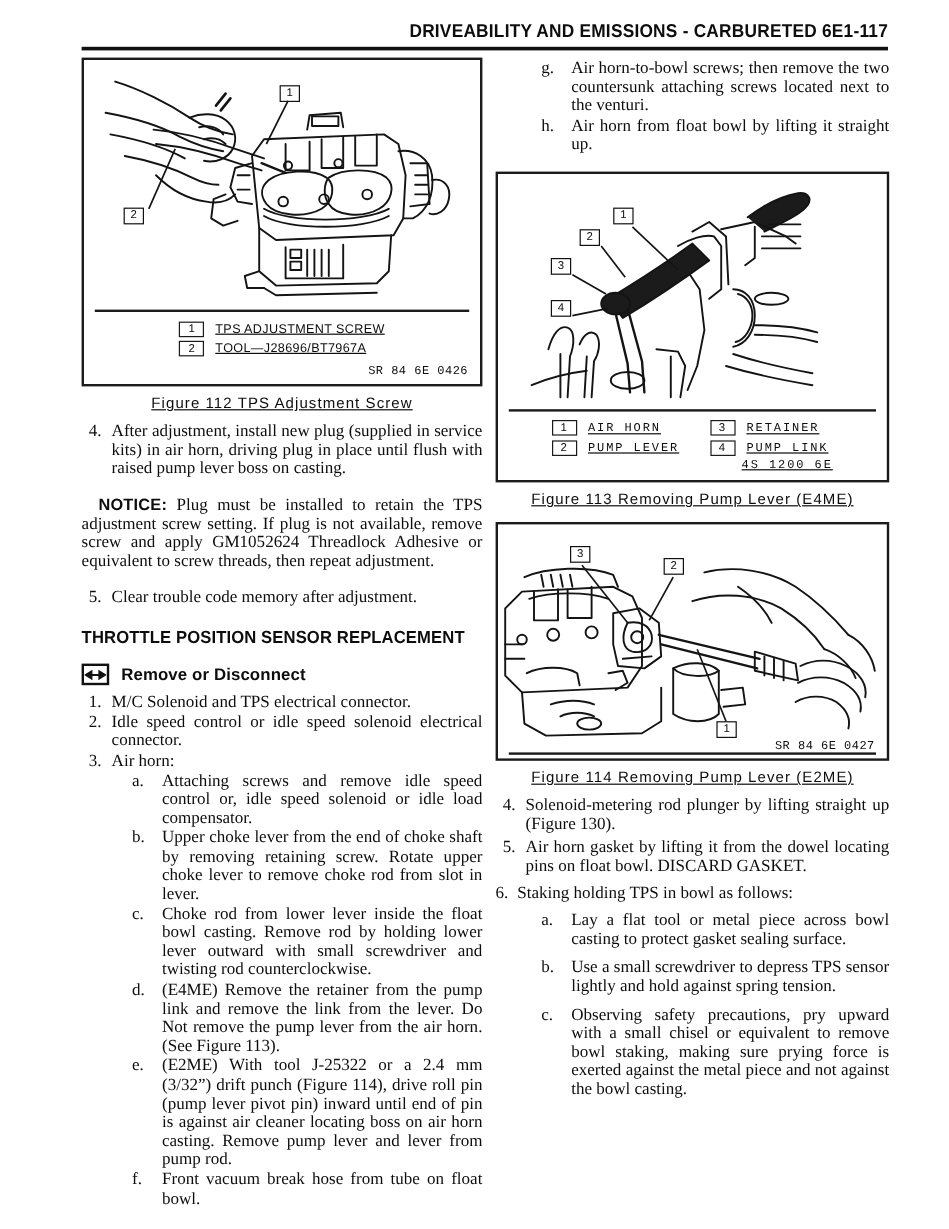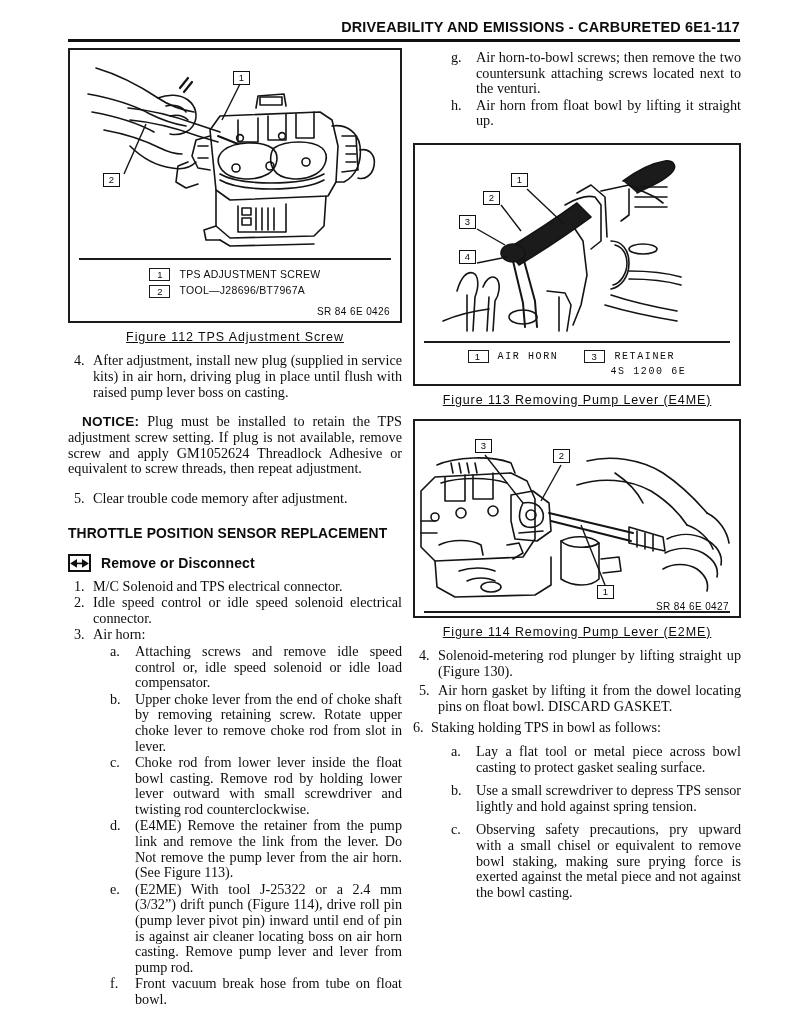--- a/index.html
+++ b/index.html
@@ -88,20 +88,21 @@
   .legend-grid {
     display: table;
     margin: 0 auto;
   }
   .legend-row { display: table-row; }
   .legend-cell {
     display: table-cell;
     padding: 1.5px 0;
     white-space: nowrap;
     vertical-align: middle;
+    text-decoration: underline;
   }
   .legend-cell.gap { width: 26px; }
   .keybox {
     display: inline-block;
     border: 1.3px solid #1b1b1b;
     min-width: 15px;
     text-align: center;
     font-size: 9.5px;
     line-height: 11px;
     padding: 0 2px;
@@ -109,21 +110,21 @@
     vertical-align: middle;
     font-family: "Liberation Sans", sans-serif;
   }
   .legend-mono {
     font-family: "Liberation Mono", monospace;
     font-size: 10px;
     letter-spacing: 1.6px;
   }
   .srcode {
     text-align: right;
-    font-family: Liberation Sans, sans-serif;
+    font-family: Liberation Mono, monospace;
     font-size: 10px;
     letter-spacing: 0.4px;
     padding: 2px 10px 4px 0;
   }
   .figcaption {
     text-align: center;
     font-family: "Liberation Sans", sans-serif;
     font-size: 12.5px;
     letter-spacing: 0.9px;
     padding-top: 7px;
@@ -456,20 +457,29 @@
           <div class="legend-row">
             <div class="legend-cell">
               <span class="keybox">1</span><span>AIR HORN</span>
             </div>
             <div class="legend-cell gap"></div>
             <div class="legend-cell">
               <span class="keybox">3</span><span>RETAINER</span>
             </div>
           </div>
           <div class="legend-row">
+            <div class="legend-cell">
+              <span class="keybox">2</span><span>PUMP LEVER</span>
+            </div>
+            <div class="legend-cell gap"></div>
+            <div class="legend-cell">
+              <span class="keybox">4</span><span>PUMP LINK</span>
+            </div>
+          </div>
+          <div class="legend-row">
             <div class="legend-cell"></div>
             <div class="legend-cell gap"></div>
             <div class="legend-cell" style="padding-left:26px;">
               <span>4S 1200 6E</span>
             </div>
           </div>
         </div>
       </div>
     </div>
     <div class="figcaption">Figure 113 Removing Pump Lever (E4ME)</div>

